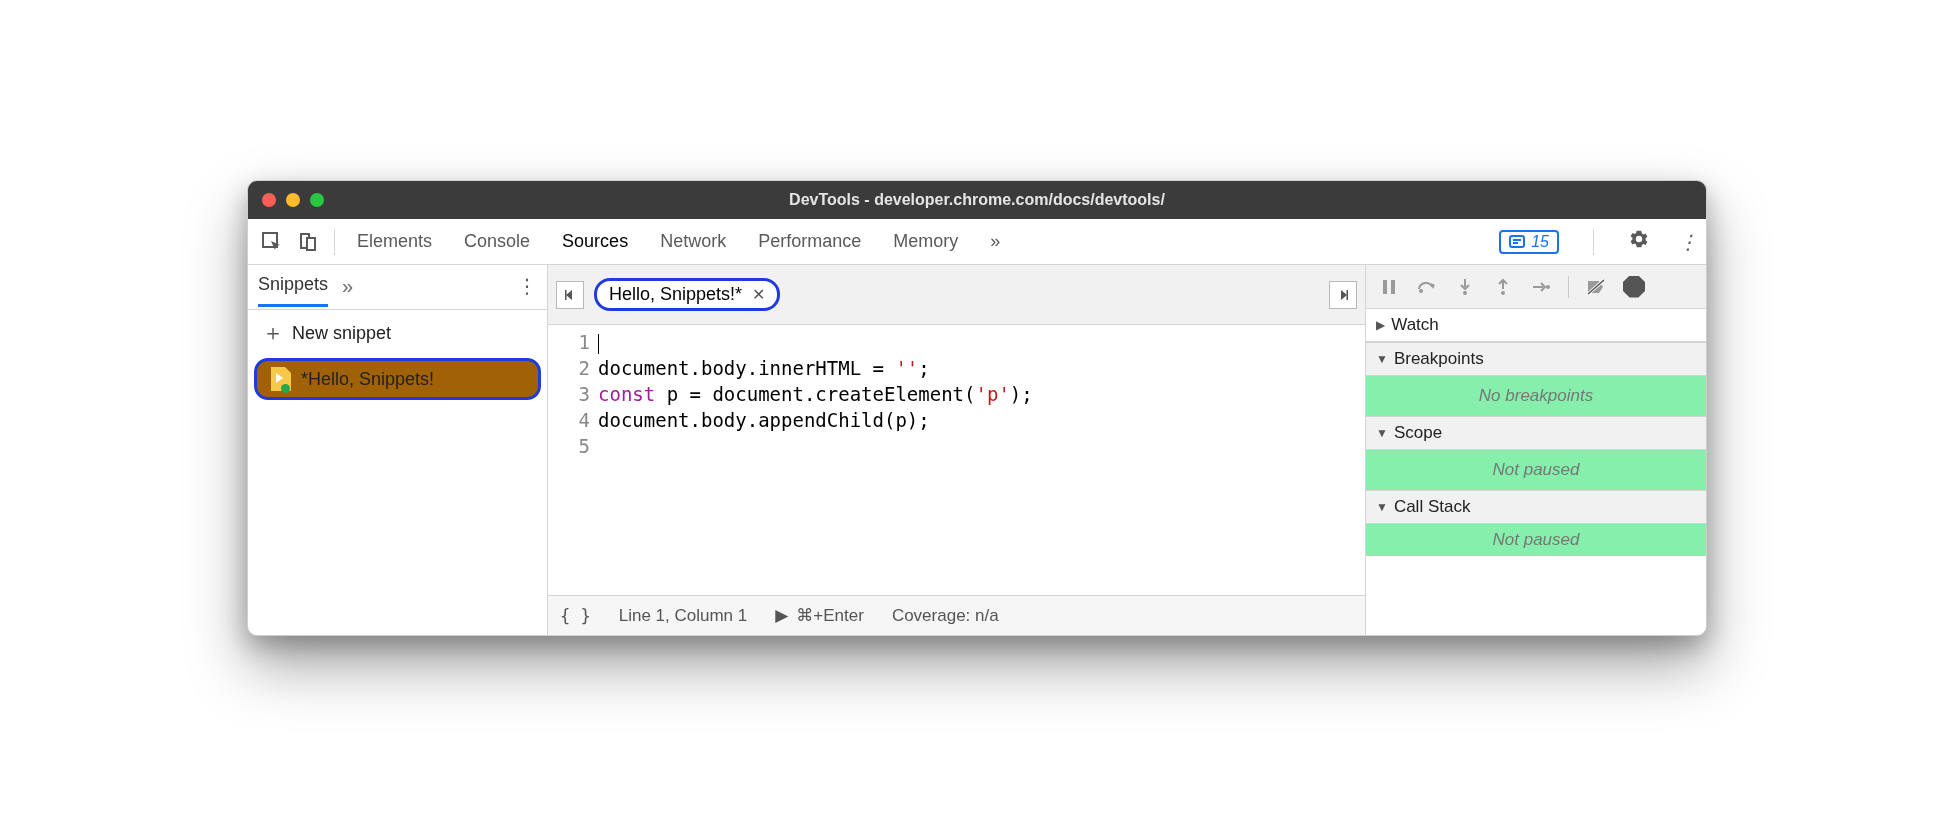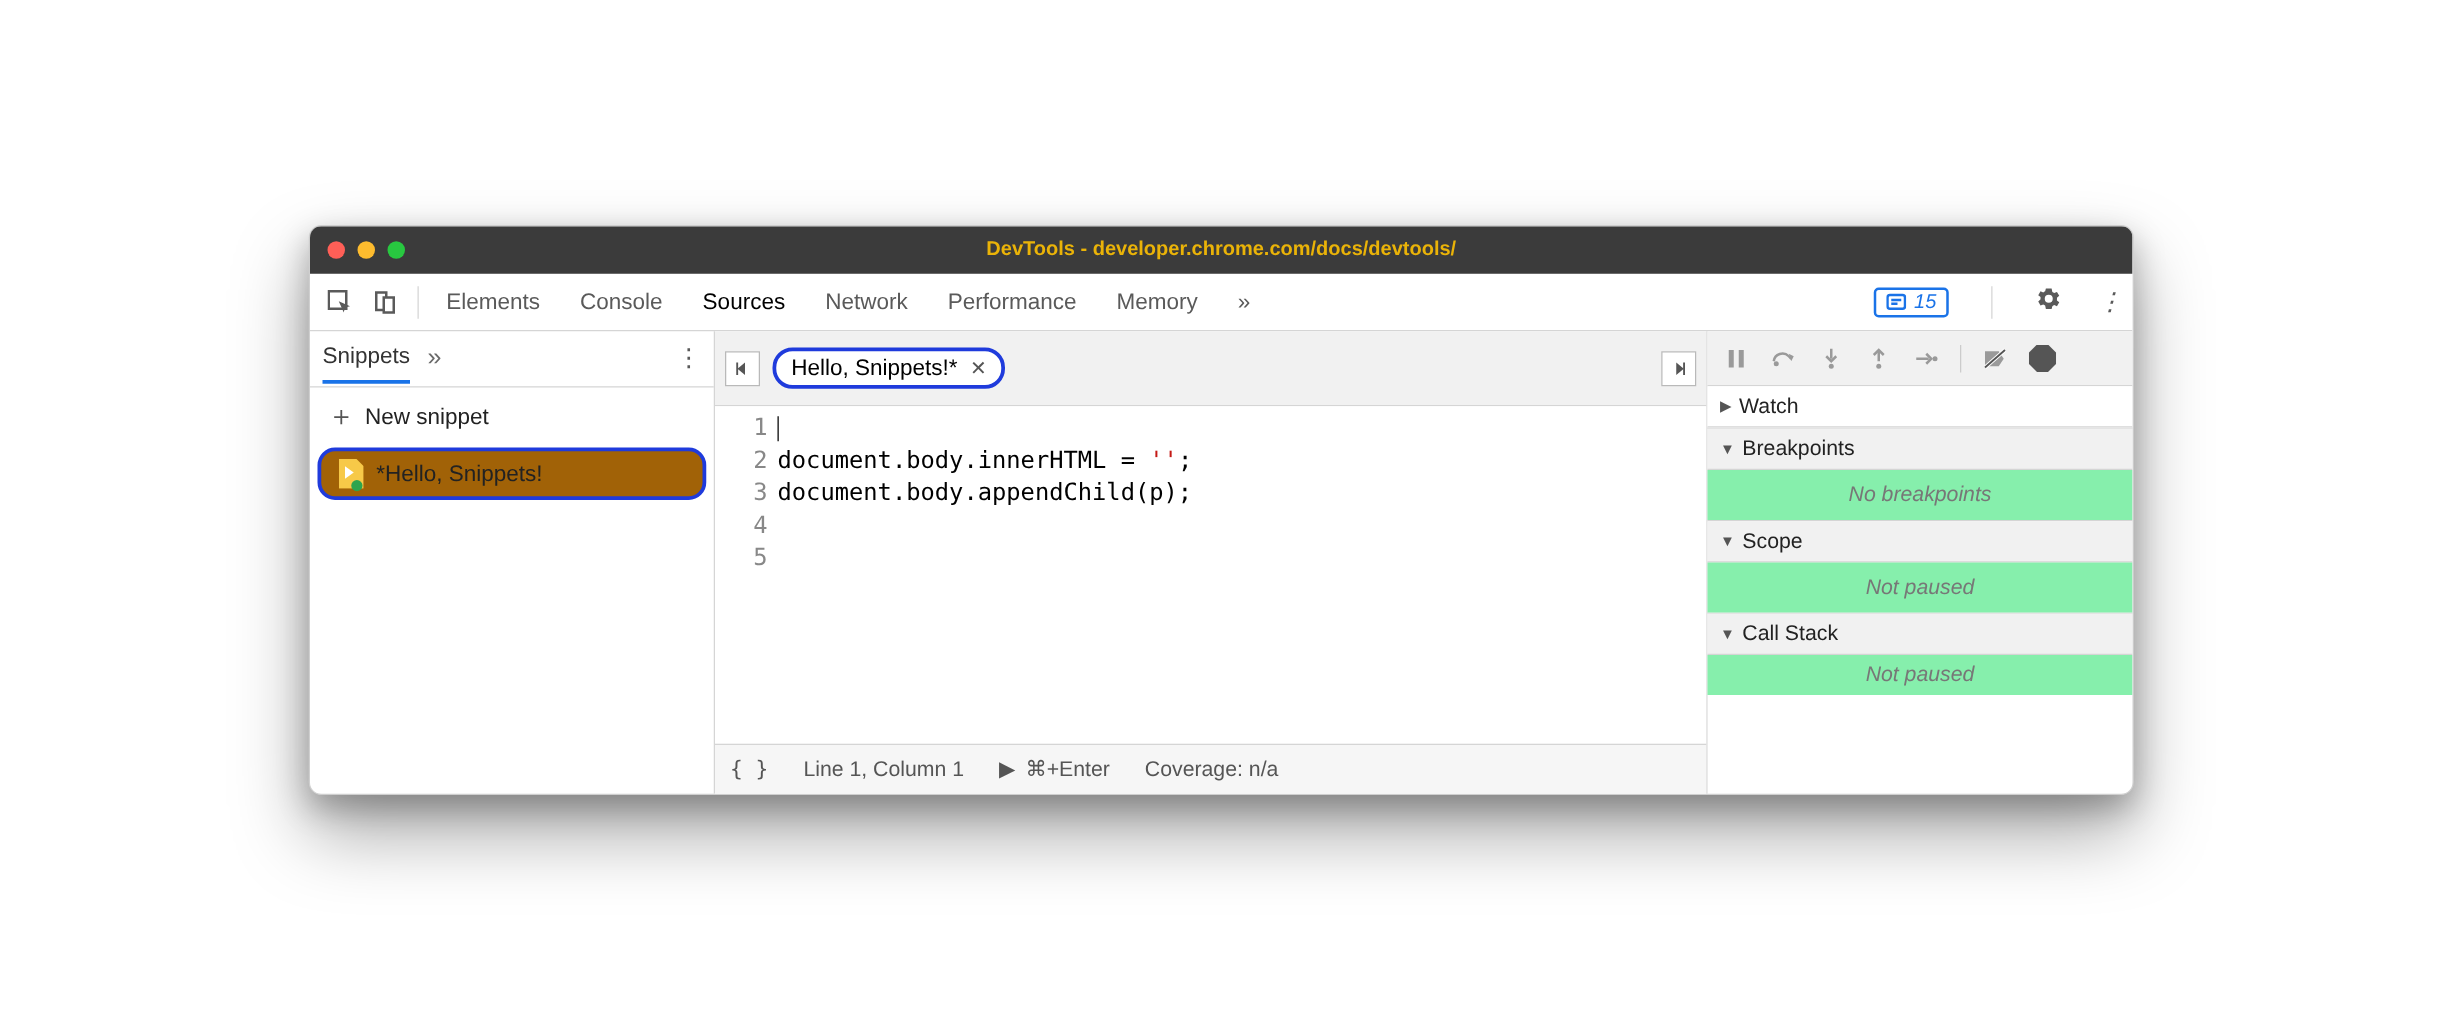--- a/index.html
+++ b/index.html
@@ -29,21 +29,21 @@
     padding: 0 14px;
     position: relative;
   }
   .traffic { display: flex; gap: 10px; }
   .dot { width: 14px; height: 14px; border-radius: 50%; }
   .dot.red { background: #ff5f57; }
   .dot.yellow { background: #febc2e; }
   .dot.green { background: #28c840; }
   .title-text {
     position: absolute; left: 0; right: 0; text-align: center;
-    font-size: 16px; font-weight: 600; color: #eab308;
+    font-size: 16px; font-weight: 600; color: #e5e5e5;
   }
   .toolbar {
     height: 46px;
     display: flex;
     align-items: center;
     border-bottom: 1px solid #d5d5d5;
     padding: 0 8px;
     gap: 4px;
     background: #fff;
   }
@@ -60,21 +60,21 @@
     border:2px solid #1a73e8; color:#1a73e8; border-radius:4px;
     padding: 1px 8px; display:flex; align-items:center; gap:6px; font-size:16px;
   }
   .gear, .kebab { color:#5a5a5a; font-size:20px; }
   .body {
     display:flex;
     height: 370px;
   }
   
   .sidebar {
-    width: 324px;
+    width: 300px;
     border-right:1px solid #d5d5d5;
     display:flex; flex-direction:column;
   }
   .side-header {
     height:44px; display:flex; align-items:center;
     border-bottom:2px solid transparent;
     padding: 0 10px; gap:14px;
   }
   .side-tab {
     font-size:18px; color:#333; padding-bottom:0px;
@@ -269,20 +269,21 @@
         <div class="gutter">
           <div class="code-line">1</div>
           <div class="code-line">2</div>
           <div class="code-line">3</div>
           <div class="code-line">4</div>
           <div class="code-line">5</div>
         </div>
         <div class="code">
           <div class="code-line"><span class="cursor"></span></div>
           <div class="code-line">document.body.innerHTML = <span class="str">''</span>;</div>
+          <div class="code-line"><span class="kw">const</span> p = document.createElement(<span class="str">'p'</span>);</div>
           <div class="code-line">document.body.appendChild(p);</div>
         </div>
       </div>
       <div class="statusbar">
         <div class="sb-item" style="font-family:monospace;">{ }</div>
         <div class="sb-item">Line 1, Column 1</div>
         <div class="sb-item">
           <span>▶</span>
           <span>⌘+Enter</span>
         </div>

